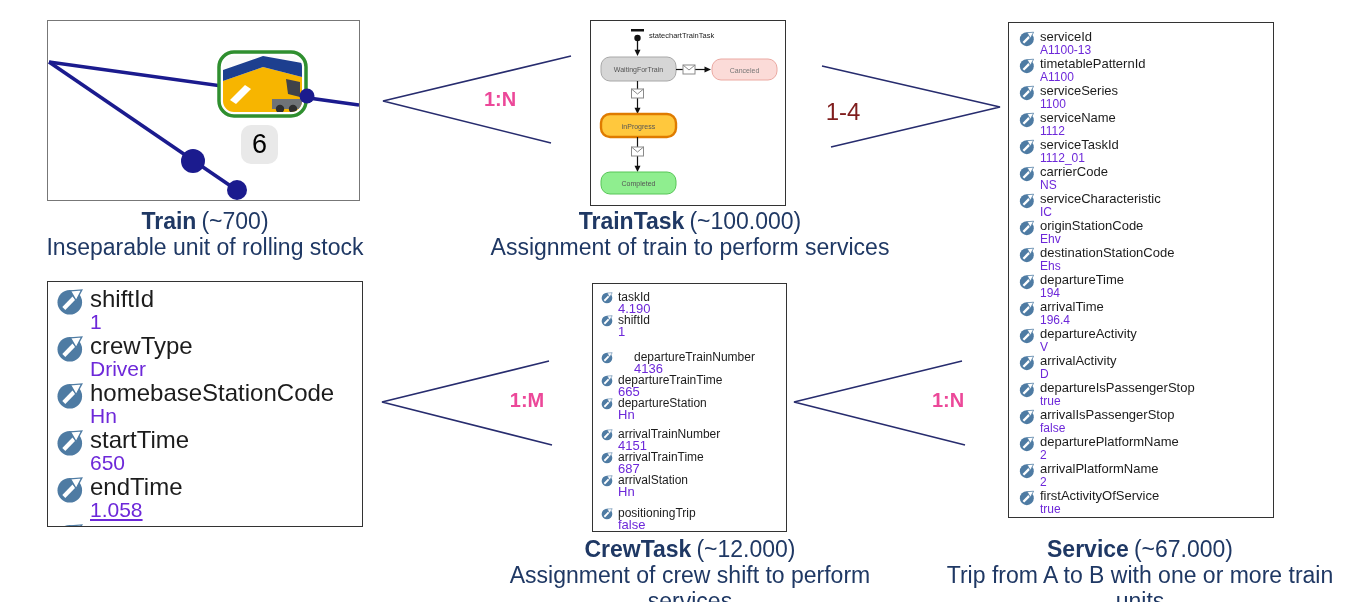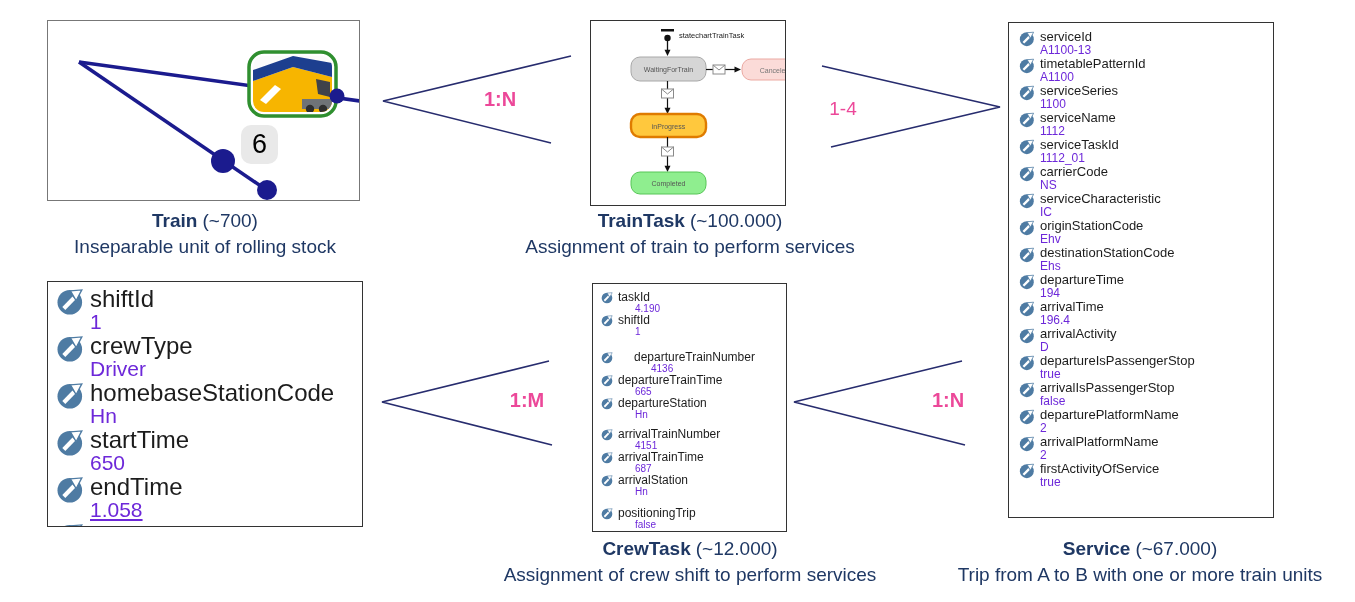--- a/index.html
+++ b/index.html
@@ -1,50 +1,50 @@
 <!DOCTYPE html>
 <html><head>
 <meta charset="utf-8">
 <style>
   html,body{margin:0;padding:0;background:#fff;}
   #page{position:relative;width:1355px;height:602px;background:#fff;overflow:hidden;
         font-family:"Liberation Sans",sans-serif;}
   svg{display:block;}
-  .box{position:absolute;background:#fff;border:1px solid #5a5a5a;box-sizing:border-box;overflow:hidden;padding-left:30px;}
+  .box{position:absolute;background:#fff;border:1px solid #5a5a5a;box-sizing:border-box;overflow:hidden;}
   
   .attrs{display:flex;flex-direction:column;}
   .attr-row{display:flex;align-items:flex-start;}
   .attr-text{display:flex;flex-direction:column;margin-left:4px;}
   .attr-name{color:#1c1c1c;white-space:nowrap;}
   .attr-value{color:#6d28d9;white-space:nowrap;}
   
   .svc{padding:7px 0 0 10px;}
   .svc .attr-name{font-size:13px;line-height:14px;}
   .svc .attr-value{font-size:12px;line-height:13px;}
   .svc .attr-icon svg{width:17px;height:17px;}
   
   .ct{padding:7px 0 0 8px;}
   .ct .attr-name{font-size:12px;line-height:12px;}
-  .ct .attr-value{font-size:10px;line-height:11px;margin-left:17px;}
+  .ct .attr-value{font-size:13px;line-height:11px;}
   .ct .attr-icon svg{width:13px;height:13px;}
   .gap14{margin-top:14px;gap:16px;} .gap8{margin-top:8px;} .gap10{margin-top:10px;}
   
   .cd{padding:4px 0 0 8px;}
   .cd .attr-name{font-size:24px;line-height:25px;}
   .cd .attr-value{font-size:21px;line-height:22px;}
   .cd .attr-icon svg{width:30px;height:30px;}
   .u{text-decoration:underline;}
   
-  .caption{position:absolute;text-align:center;color:#1f3864;font-size:19px;line-height:26px;}
+  .caption{position:absolute;text-align:center;color:#1f3864;font-size:23px;line-height:26px;}
   .caption .ename{font-weight:bold;}
   .caption .count{margin-left:5px;}
   
   .rel{position:absolute;width:60px;text-align:center;font-size:20px;font-weight:bold;
        color:#ec4899;}
-  .rel.light{font-weight:normal;font-size:19px;color:#ec4899;}
+  .rel.light{font-weight:normal;font-size:24px;color:#7f1d1d;}
   .badge6{position:absolute;left:193px;top:104px;width:37px;height:39px;background:#e9e9e9;
           border-radius:10px;display:flex;align-items:center;justify-content:center;
           font-size:27px;color:#000;}
 </style>
 </head>
 <body>
 
 <div id="page">
 
   <svg width="0" height="0" style="position:absolute">
@@ -270,20 +270,31 @@
           <span class="attr-value">196.4</span>
         </div>
       </div>
     <div class="attr-row">
         <span class="attr-icon">
           <svg width="17" height="17">
             <use href="#param-icon"></use>
           </svg>
         </span>
         <div class="attr-text">
+          <span class="attr-name">departureActivity</span>
+          <span class="attr-value">V</span>
+        </div>
+      </div>
+    <div class="attr-row">
+        <span class="attr-icon">
+          <svg width="17" height="17">
+            <use href="#param-icon"></use>
+          </svg>
+        </span>
+        <div class="attr-text">
           <span class="attr-name">arrivalActivity</span>
           <span class="attr-value">D</span>
         </div>
       </div>
     <div class="attr-row">
         <span class="attr-icon">
           <svg width="17" height="17">
             <use href="#param-icon"></use>
           </svg>
         </span>

